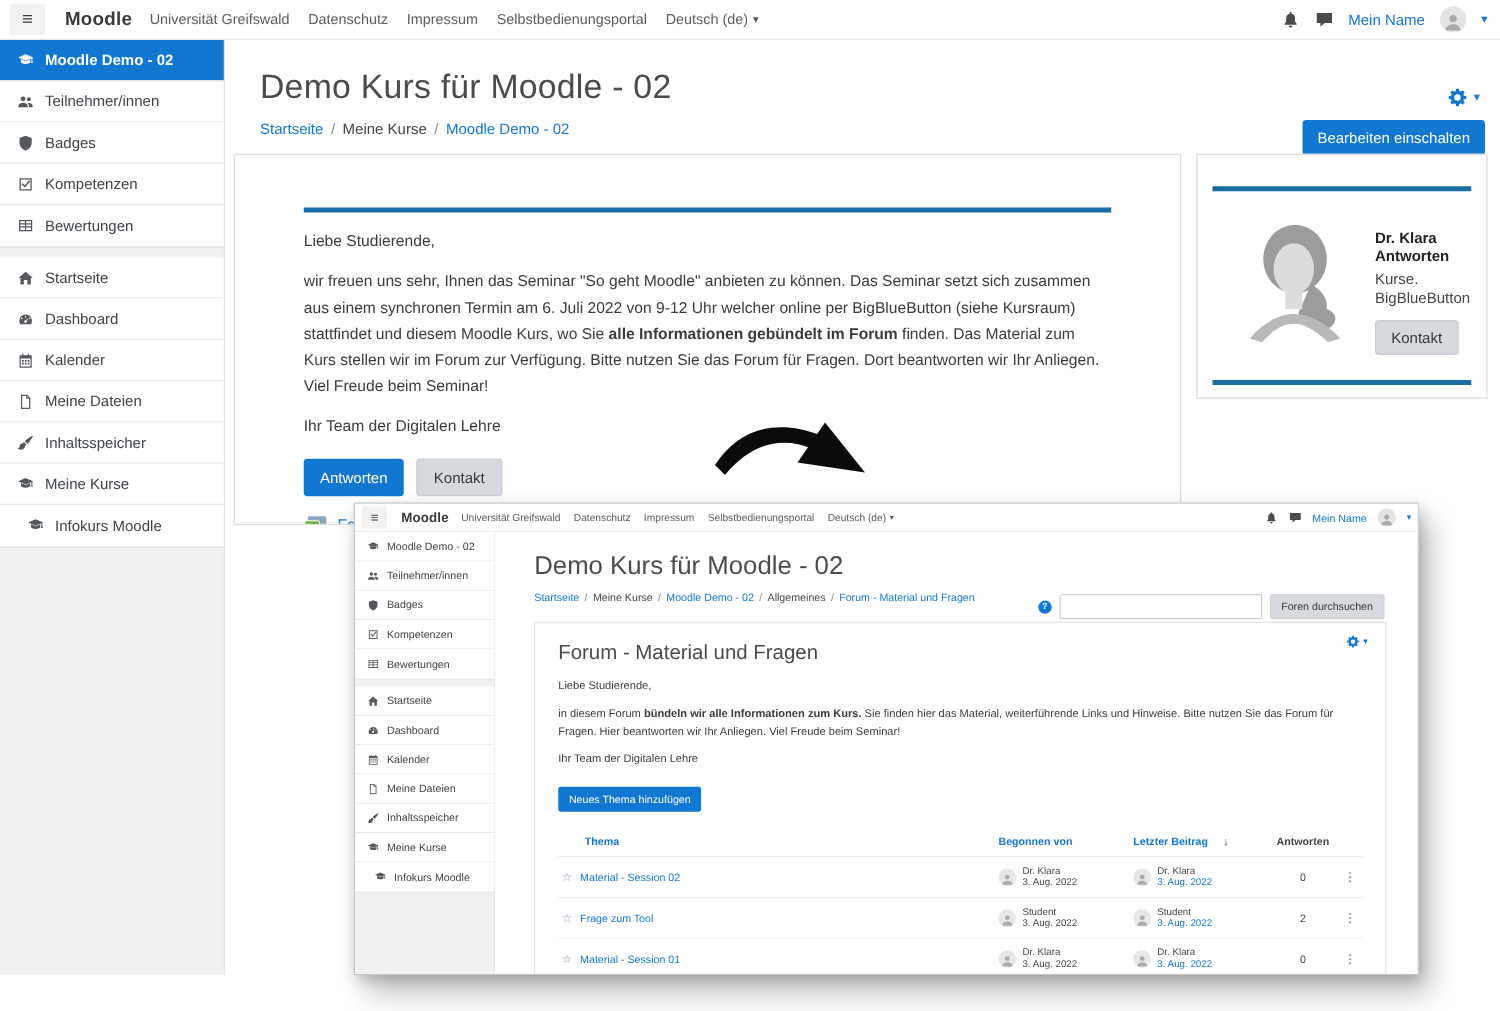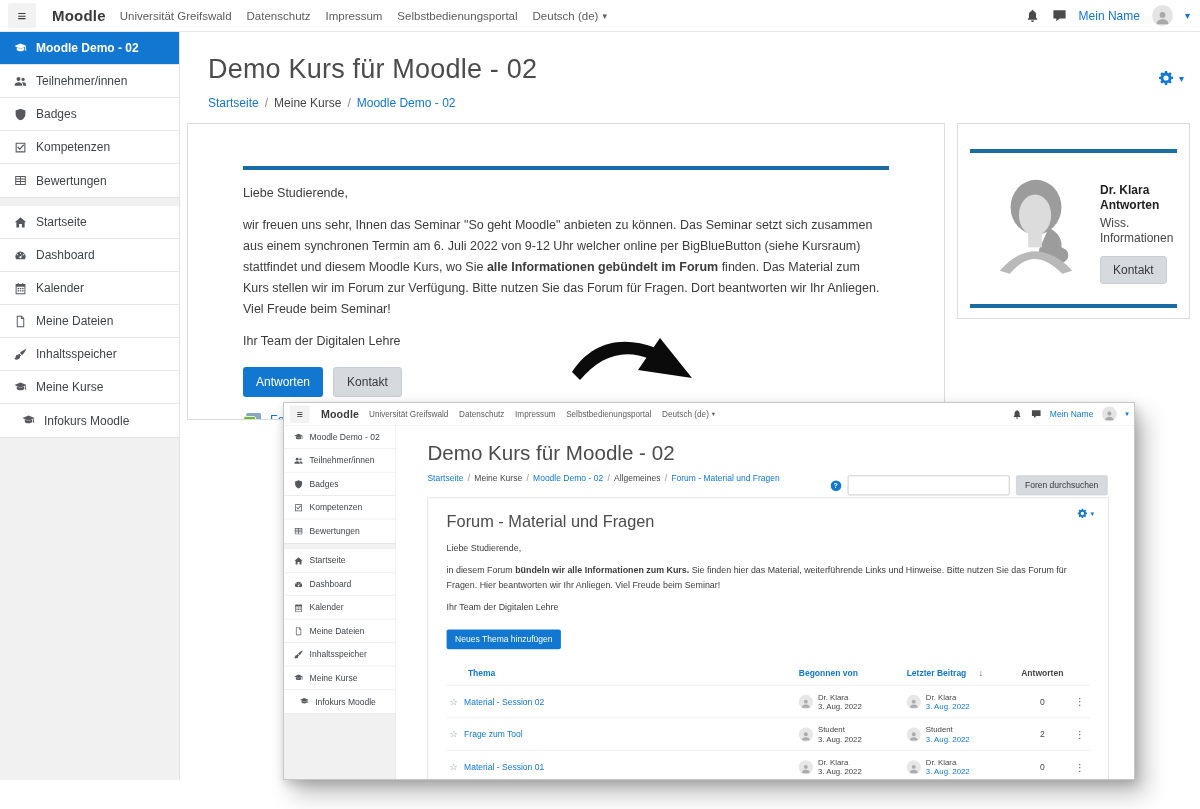--- a/index.html
+++ b/index.html
@@ -290,20 +290,21 @@
           <a class="crumb-link">Moodle Demo - 02</a>
         </div>
         <div class="gear-wrap">
           <span class="gear-icon">
               <svg viewBox="0 0 16 16" fill="currentColor">
                 <path fill-rule="evenodd" d="M6.9.9h2.2l.3 1.8 1.2.5 1.5-1 1.6 1.6-1 1.5.5 1.2 1.8.3v2.2l-1.8.3-.5 1.2 1 1.5-1.6 1.6-1.5-1-1.2.5-.3 1.8H6.9l-.3-1.8-1.2-.5-1.5 1-1.6-1.6 1-1.5-.5-1.2L1 9.1V6.9l1.8-.3.5-1.2-1-1.5 1.6-1.6 1.5 1 1.2-.5zM8 5.4a2.6 2.6 0 1 0 0 5.2 2.6 2.6 0 0 0 0-5.2z"></path>
               </svg>
             </span>
           <span class="caret caret-blue">▾</span>
         </div>
+        <button class="btn btn-blue edit-btn">Bearbeiten einschalten</button>
       </div>
 
       <div class="cards-row">
 
         <div class="card course-card">
           <div class="sepline"></div>
           <p class="greeting">Liebe Studierende,</p>
           <p class="main-para"><span>wir freuen uns sehr, Ihnen das Seminar "So geht Moodle" anbieten zu können. Das Seminar setzt sich zusammen aus einem synchronen Termin am 6. Juli 2022 von 9-12 Uhr welcher online per BigBlueButton (siehe Kursraum) stattfindet und diesem Moodle Kurs, wo Sie </span><b>alle Informationen gebündelt im Forum</b><span> finden. Das Material zum Kurs stellen wir im Forum zur Verfügung. Bitte nutzen Sie das Forum für Fragen. Dort beantworten wir Ihr Anliegen. Viel Freude beim Seminar!</span></p>
           <p class="signoff">Ihr Team der Digitalen Lehre</p>
           <div class="btn-row">
@@ -328,21 +329,21 @@
             <span class="portrait"><svg viewBox="0 0 92 104">
                   <ellipse cx="45" cy="35" rx="26" ry="28" fill="#9c9c9c"></ellipse>
                   <path d="M58 56 C72 62 76 78 64 86 C52 92 44 84 50 74 Z" fill="#9c9c9c"></path>
                   <ellipse cx="66" cy="84" rx="12" ry="9" fill="#9c9c9c"></ellipse>
                   <ellipse cx="44" cy="43" rx="16.5" ry="21" fill="#dcdcdc"></ellipse>
                   <rect x="37" y="60" width="14" height="16" fill="#dcdcdc"></rect>
                   <path d="M8 100 C20 86 33 80 44 80 C55 80 70 86 82 100 L72 103 C60 92 52 88 44 88 C36 88 28 92 18 103 Z" fill="#b9b9b9"></path>
                 </svg></span>
             <div class="profile-text">
               <div class="profile-name"><span>Dr. Klara</span><br><span>Antworten</span></div>
-              <div class="profile-role"><span>Wiss.</span><br><span>Informationen</span></div>
+              <div class="profile-role"><span>Kurse.</span><br><span>BigBlueButton</span></div>
               <button class="btn btn-gray profile-contact">Kontakt</button>
             </div>
           </div>
           <div class="sepline bottom"></div>
         </div>
       </div>
     </div>
   </div>
 </div>
 

